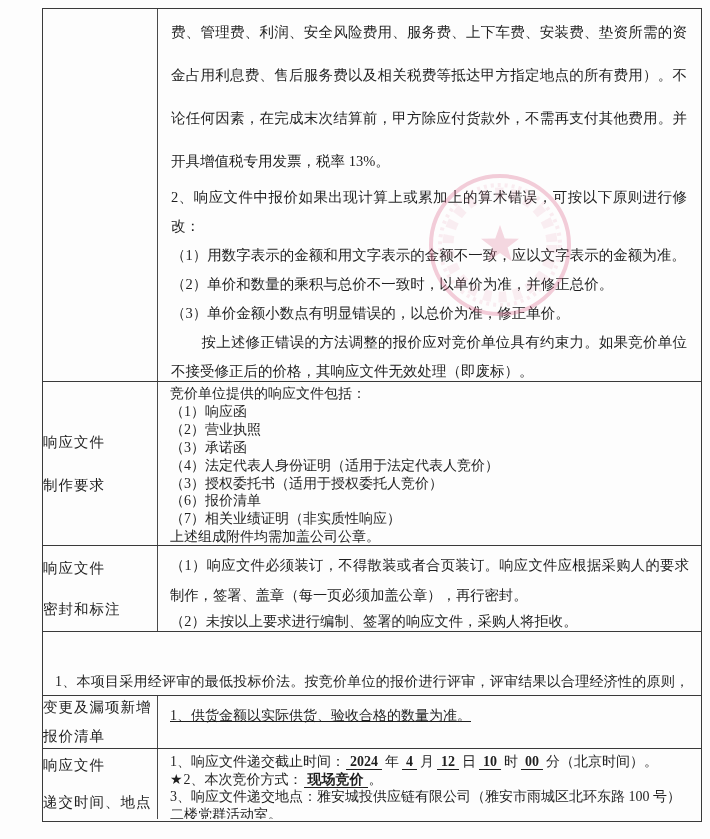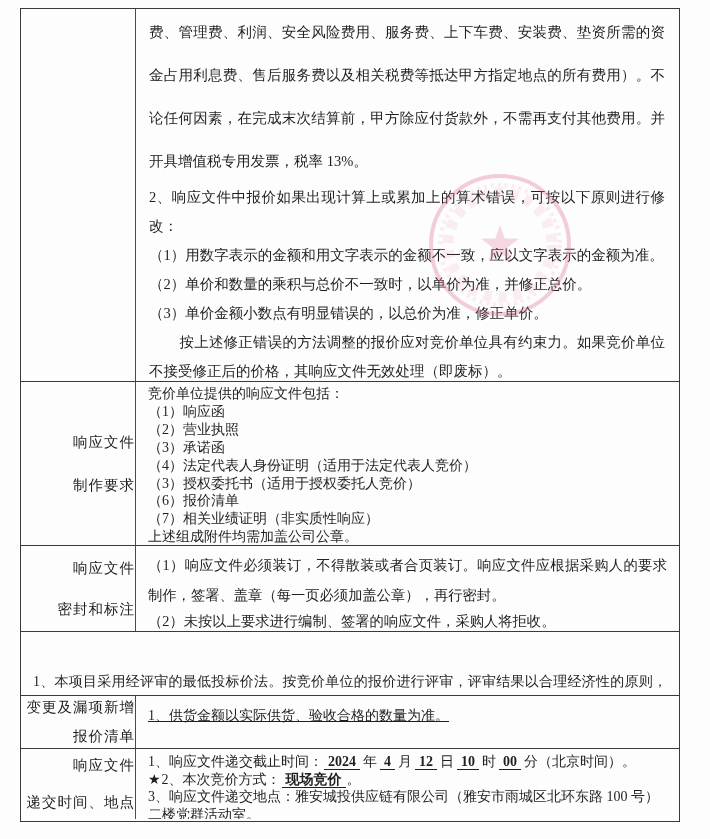--- a/index.html
+++ b/index.html
@@ -3,30 +3,30 @@
 <meta charset="utf-8">
 <style>
   html,body{margin:0;padding:0;}
   body{
     width:710px;height:839px;position:relative;
     background:#fdfdfd;color:#1f1f1f;
     font-family:"Liberation Serif","DejaVu Serif",serif;
   }
   .page{position:absolute;inset:0;overflow:hidden;}
   .doc-table{
-    position:absolute;left:20px;top:8px;width:660px;height:814px;
+    position:absolute;left:42px;top:8px;width:660px;height:814px;
     box-sizing:border-box;border:1.6px solid #3a3a3a;background:transparent;
   }
   .trow{display:flex;box-sizing:border-box;}
   .trow + .trow{border-top:1.8px solid #3a3a3a;}
   .r1{height:372px;} .r2{height:164px;} .r3{height:86px;}
   .r4{height:64px;} .r5{height:53px;} .r6{height:71px;}
   .label{
     width:115px;box-sizing:border-box;border-right:1.4px solid #4a4a4a;
-    display:flex;flex-direction:column;align-items:flex-end;justify-content:center;
+    display:flex;flex-direction:column;align-items:flex-start;justify-content:center;
     text-align:center;font-size:14.5px;letter-spacing:1px;flex-shrink:0;
   }
   .label div{white-space:nowrap;}
   .g24{gap:24px;} .g22{gap:22px;} .g10{gap:10px;} .g18{gap:18px;}
   .content{flex:1;box-sizing:border-box;overflow:hidden;}
   .content p{margin:0;}
   
   .r1c{font-size:14.5px;padding:2px 14px 0 13px;}
   .r1c p{text-align:justify;}
   .p-wide{line-height:43px;}

